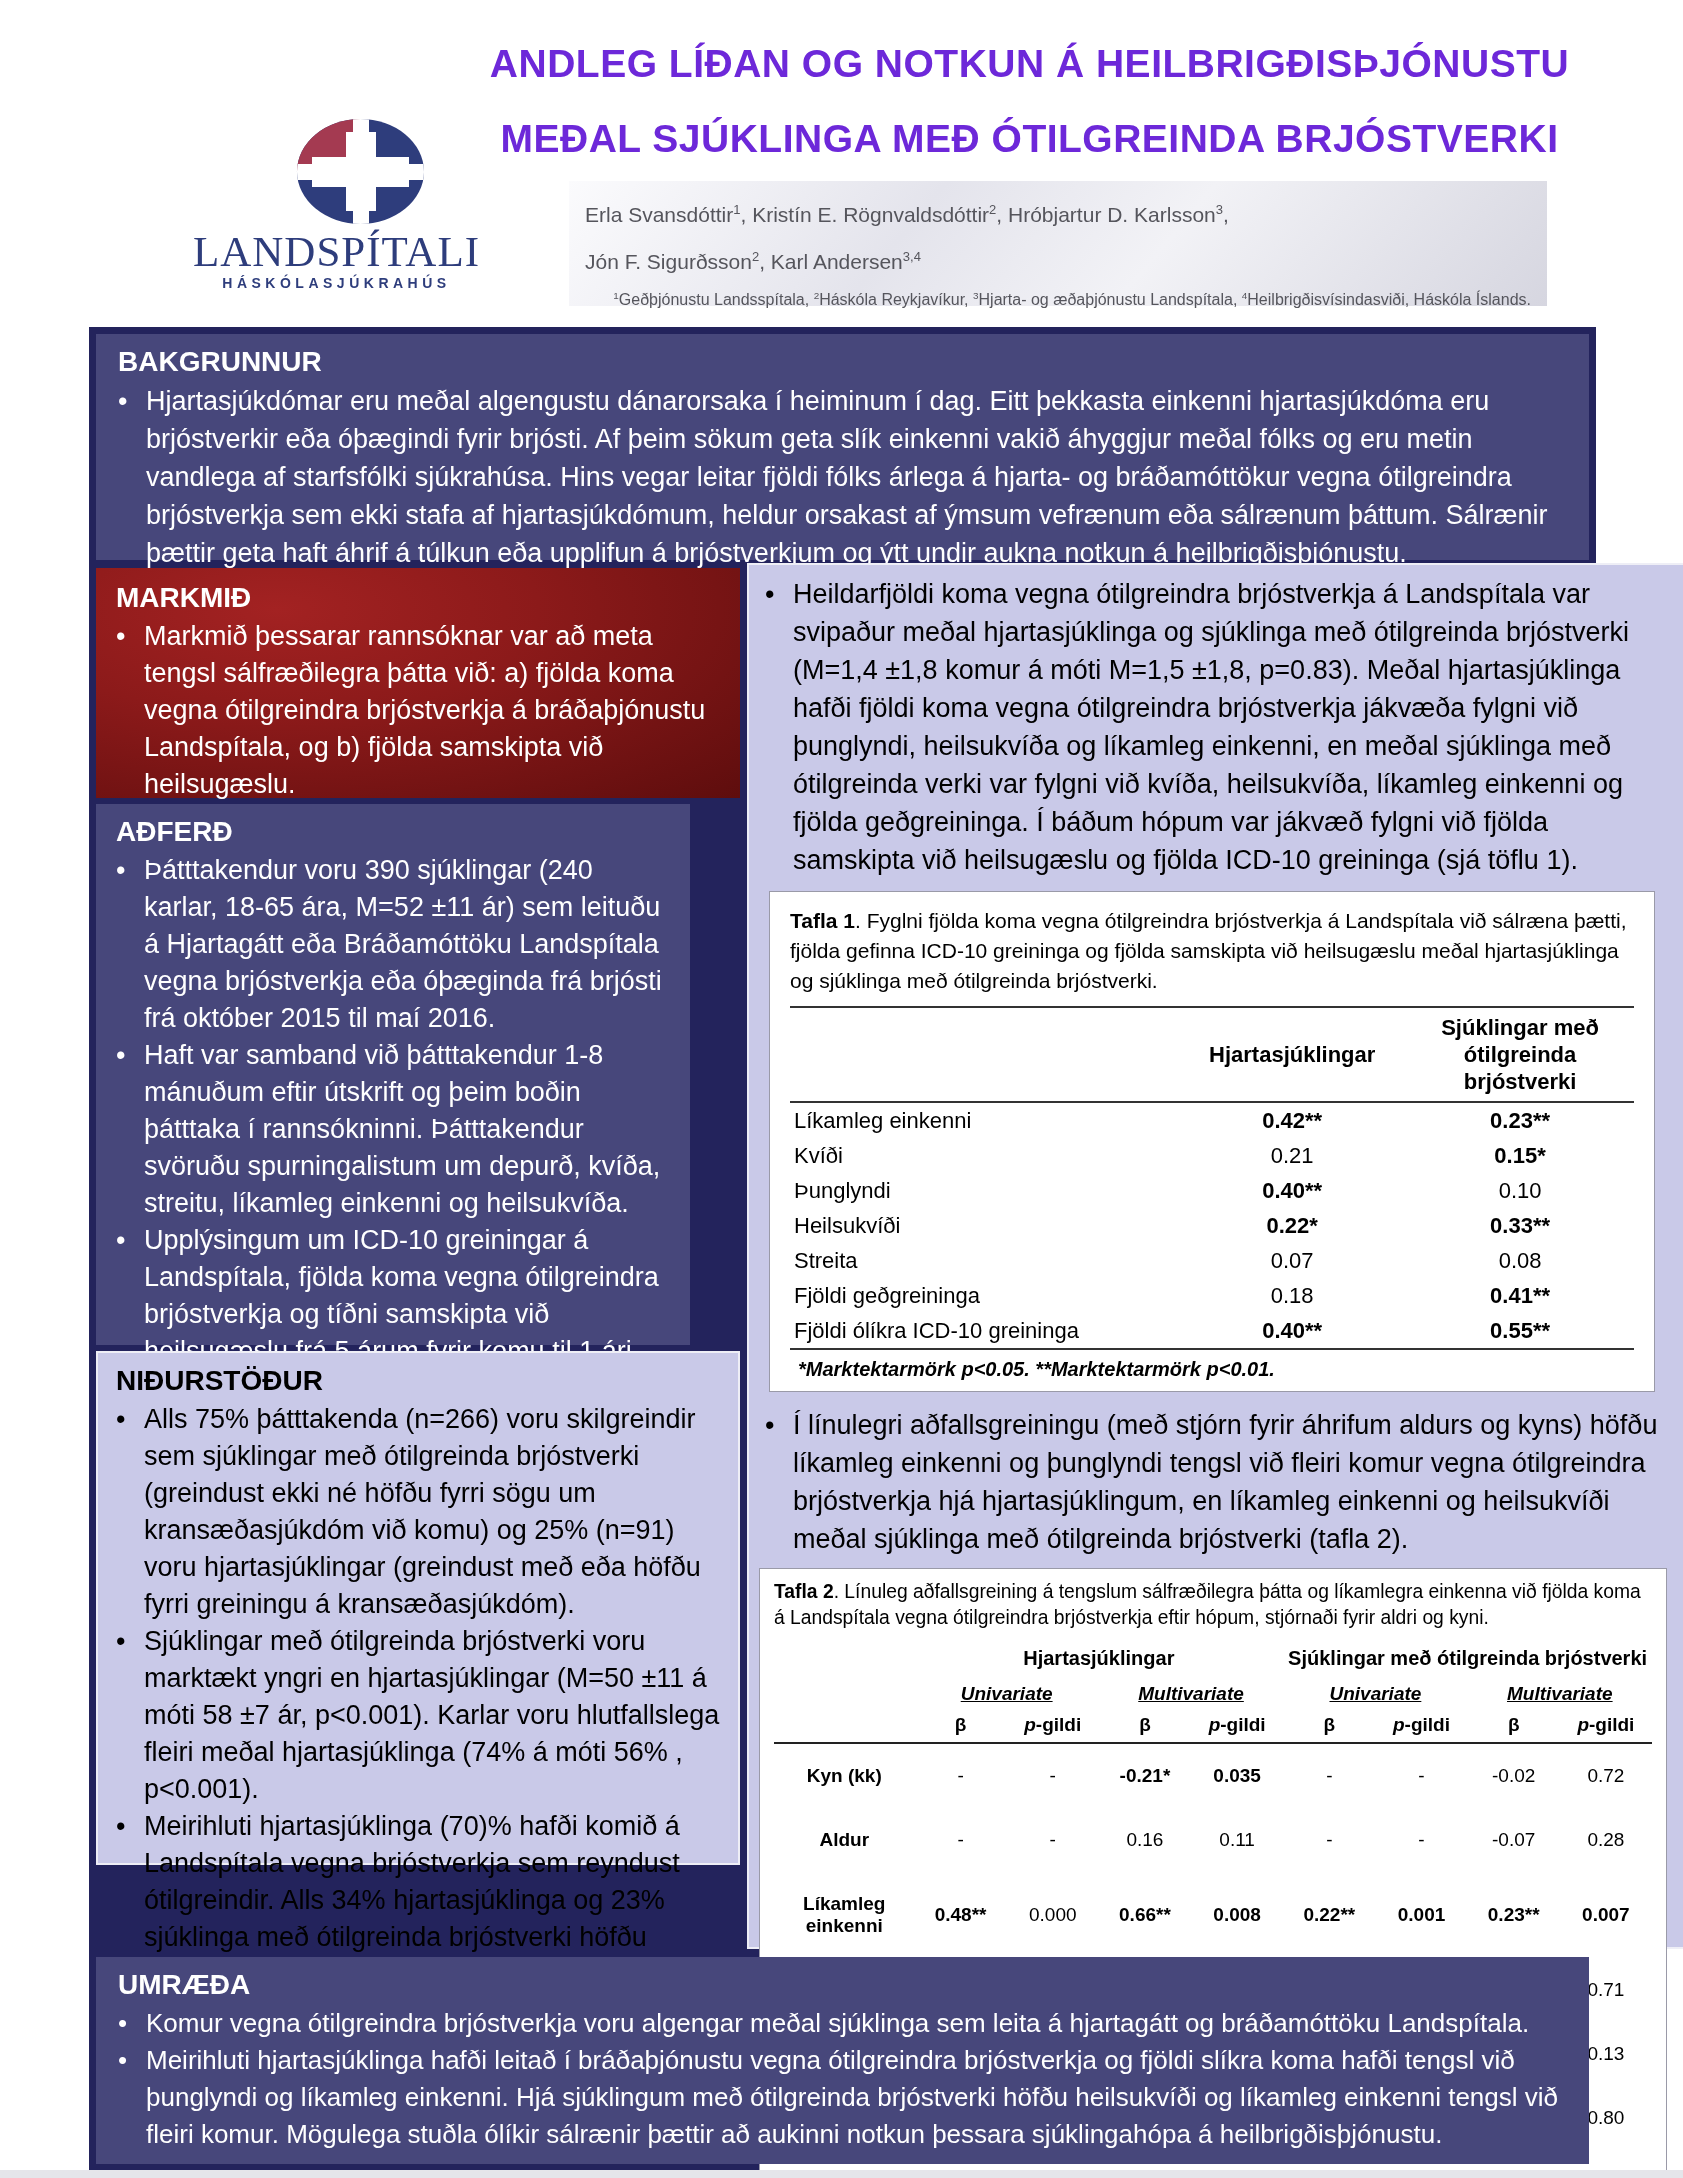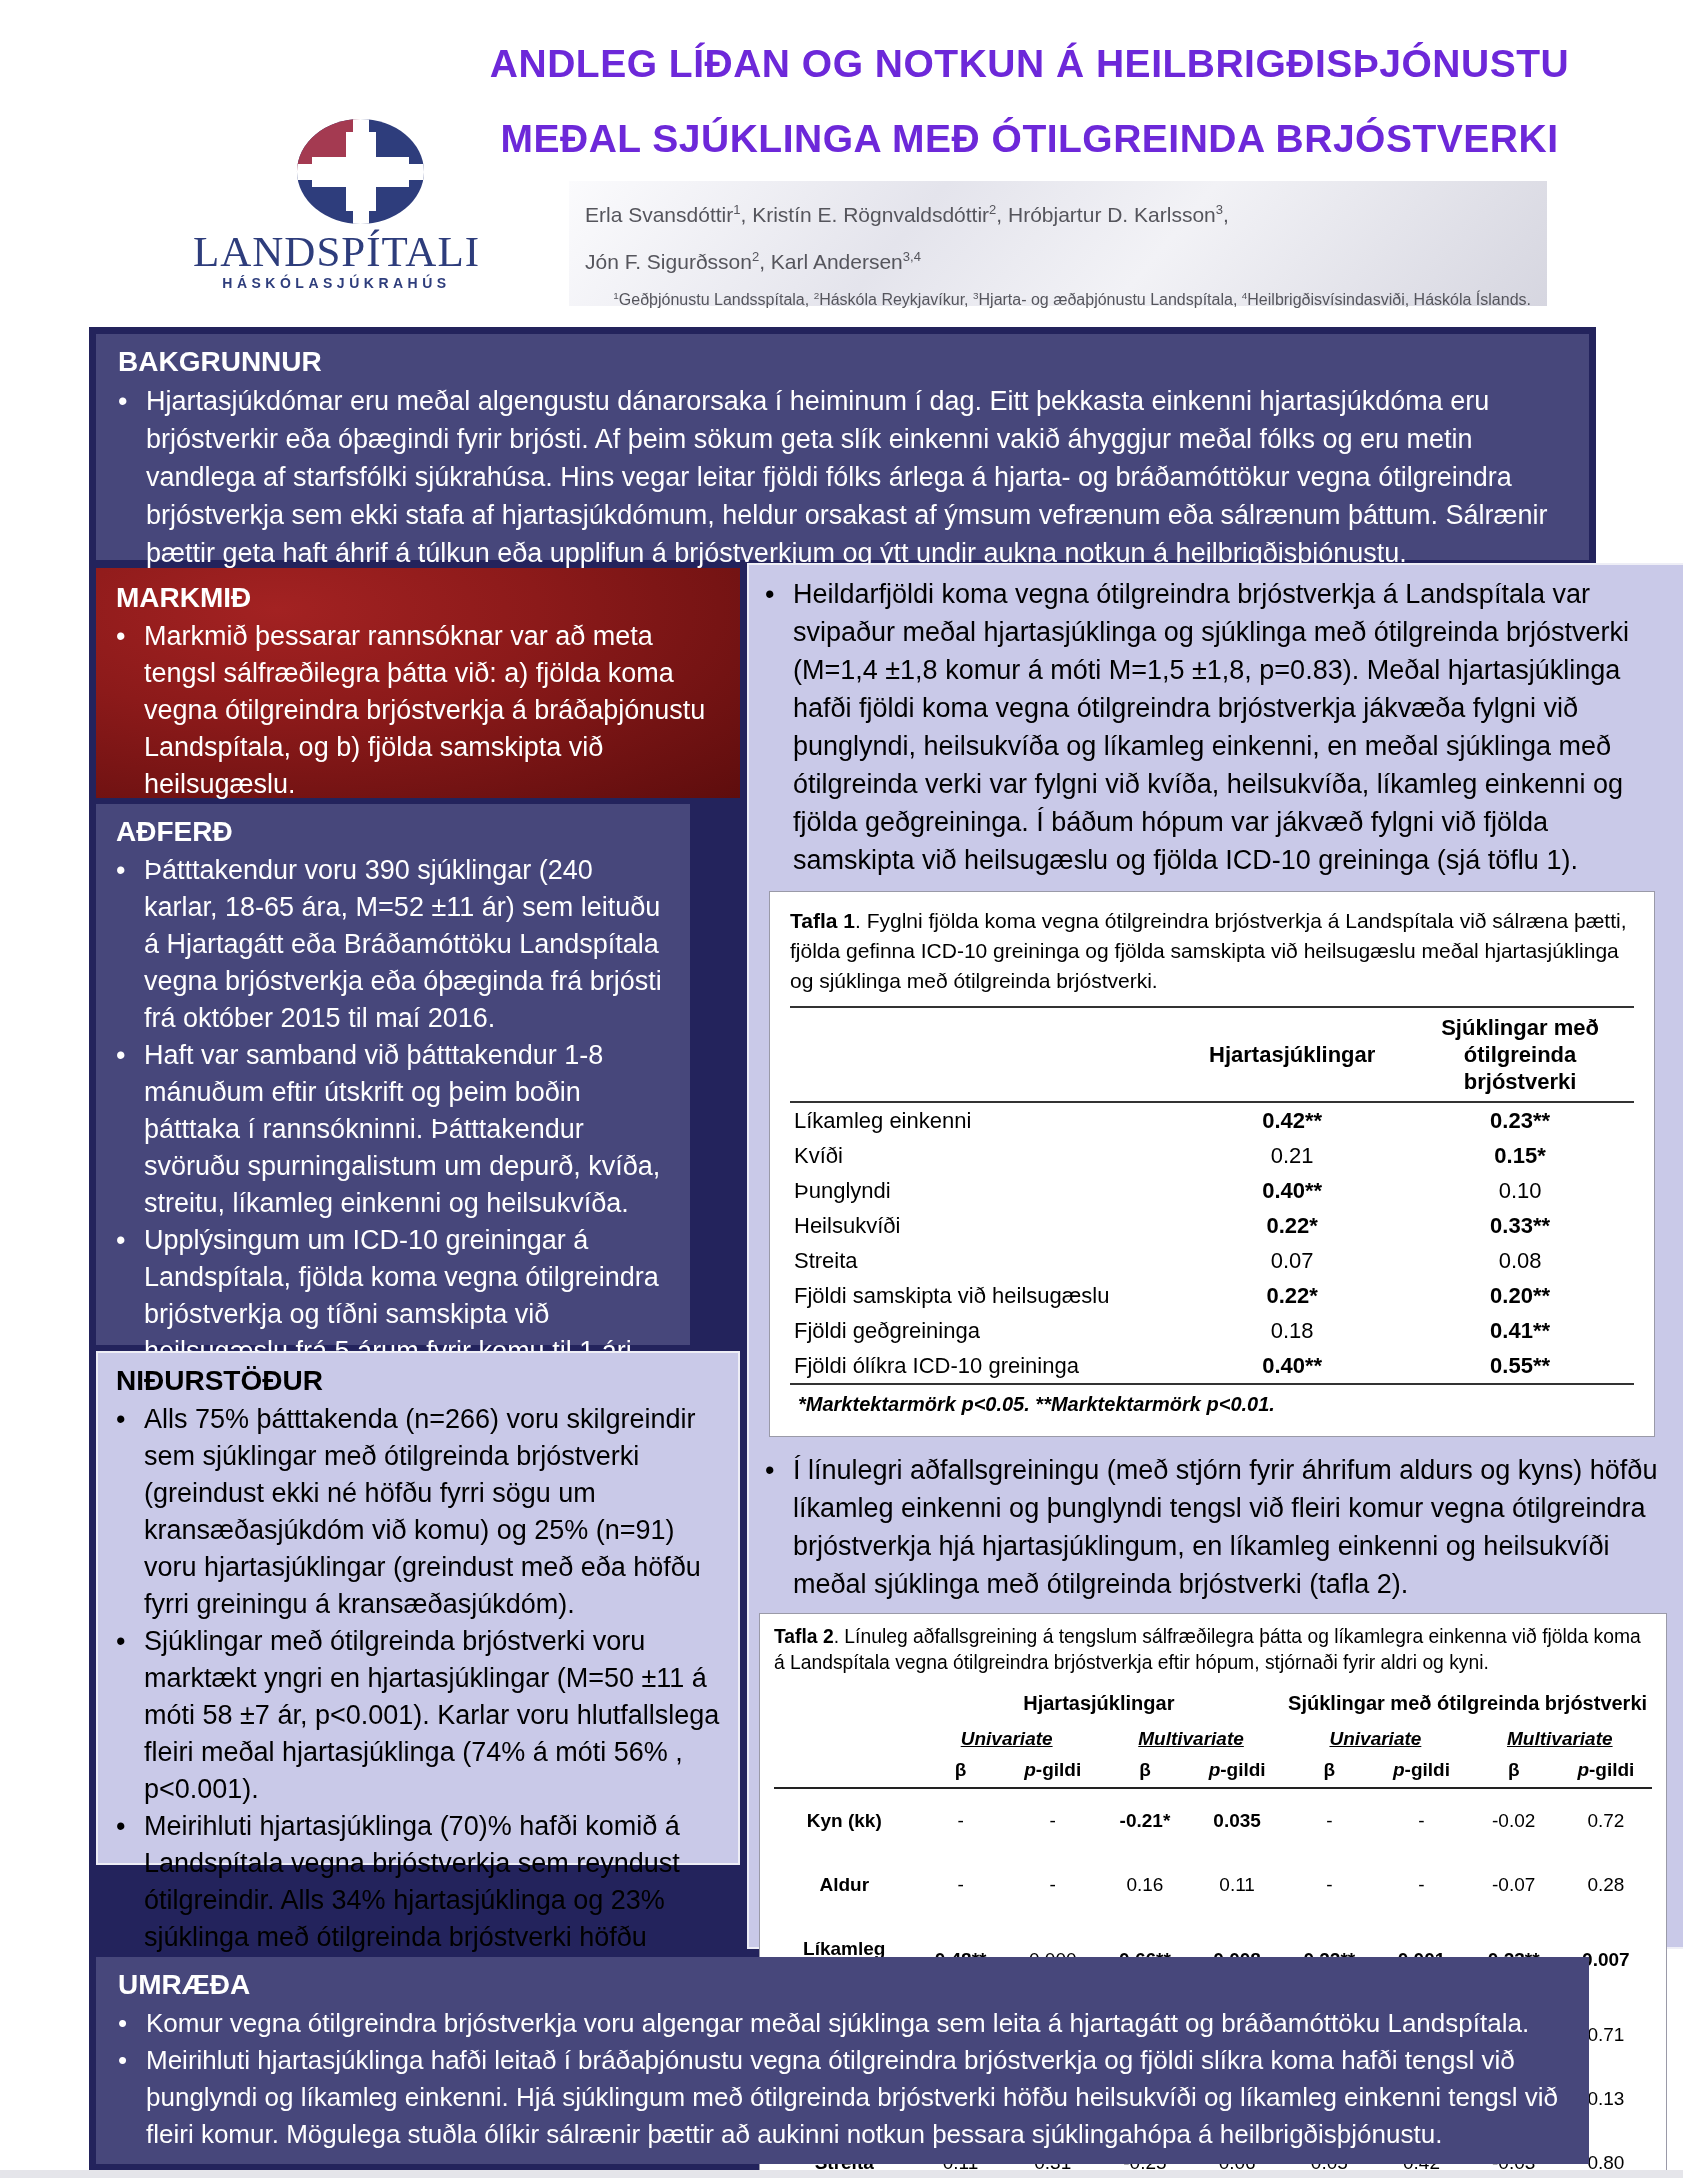--- a/index.html
+++ b/index.html
@@ -46,21 +46,21 @@
   .sec-head { font-size:28px; font-weight:bold; line-height:40px; }
   .bullets .b-row { display:flex; }
   .b-dot { flex:0 0 28px; text-align:left; }
   .b-txt { flex:1; }
   .panel .bullets { font-size:27px; line-height:37px; }
   .p-bakgrunnur .bullets { font-size:27px; line-height:38px; }
   .p-umraeda .bullets { font-size:26px; line-height:37px; }
   .p-right .bullets { font-size:27px; line-height:38px; }
   
   .tbox { background:#fff; color:#000; border:1px solid #9a9aa8; }
-  .tbox1 { margin:12px 12px 14px 4px; padding:14px 20px 20px 20px; }
+  .tbox1 { margin:12px 12px 14px 4px; padding:14px 20px 10px 20px; }
   .tbox2 { margin:10px 0 0 -6px; padding:10px 14px 12px 14px; }
   .caption1 { font-size:21px; line-height:30px; }
   .caption2 { font-size:19.3px; line-height:26px; }
   .cap-b { font-weight:bold; }
   table { border-collapse:collapse; width:100%; }
   
   #tafla1-table { margin-top:10px; font-size:22px; }
   #tafla1-table th { font-weight:bold; }
   #tafla1-table thead tr { border-top:2px solid #333; border-bottom:2px solid #333; }
   #tafla1-table thead th { padding:6px 4px; text-align:center; line-height:27px; }
@@ -203,25 +203,20 @@
                 <th>Heilsukvíði</th>
                 <td class="bold">0.22*</td>
                 <td class="bold">0.33**</td>
               </tr>
               <tr>
                 <th>Streita</th>
                 <td class="">0.07</td>
                 <td class="">0.08</td>
               </tr>
               <tr>
-                <th>Fjöldi samskipta við heilsugæslu</th>
-                <td class="bold">0.22*</td>
-                <td class="bold">0.20**</td>
-              </tr>
-              <tr>
                 <th>Fjöldi geðgreininga</th>
                 <td class="">0.18</td>
                 <td class="bold">0.41**</td>
               </tr>
               <tr>
                 <th>Fjöldi ólíkra ICD-10 greininga</th>
                 <td class="bold">0.40**</td>
                 <td class="bold">0.55**</td>
               </tr>
             </tbody>

